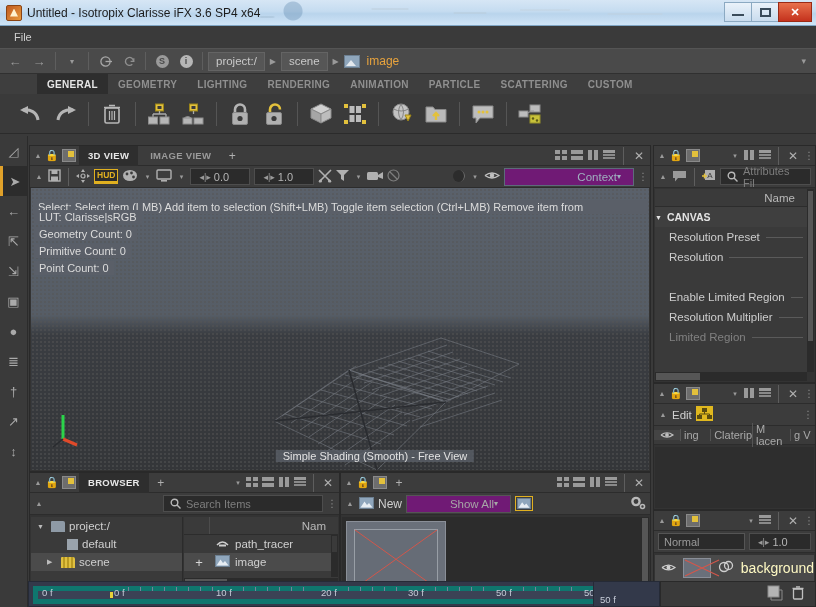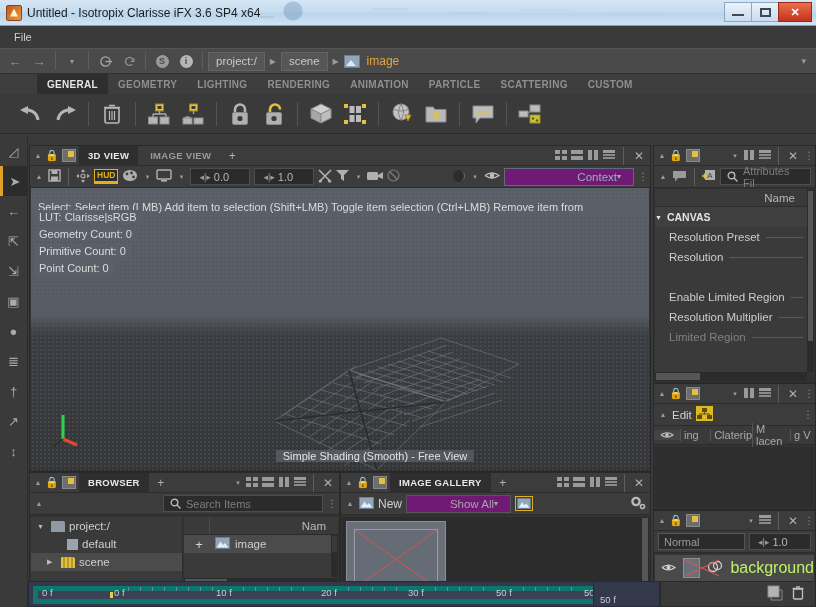--- a/index.html
+++ b/index.html
@@ -678,21 +678,21 @@
         <span class="swatch">
           <svg width="36" height="18" style="position:absolute;left:0;top:0">
               <path d="M1 1 L35 17 M35 1 L1 17" stroke="#d4564a" stroke-width="1.1"></path>
             </svg>
         </span>
         <span>
           <svg width="16" height="14" viewBox="0 0 16 14">
               <circle cx="6" cy="7" r="4.5" fill="none" stroke="#cfcfcf" stroke-width="1.3"></circle>
               <circle cx="10.5" cy="5.5" r="4" fill="none" stroke="#cfcfcf" stroke-width="1.3"></circle>
             </svg></span>
-        <span style="color:#bef264;font-size:16px">background</span>
+        <span style="color:#fef9c3;font-size:14px">background</span>
       </div>
     </div>
 
     <div class="panel" style="left:29px; top:446px; width:311px; height:117px;">
       <div class="phead">
         <span class="pcaret">▲</span>
         <span class="lockic">🔒</span>
         <span class="expic"></span>
         <span class="ptab active">BROWSER</span>
         <span class="pplus">+</span>
@@ -753,20 +753,29 @@
           <span class="folder scene"></span>
           <span>scene</span>
         </div>
       </div>
 
       <div style="position:absolute;left:154px;top:44px;right:1px;bottom:1px;background:#3a3a3a">
         <div class="hdr-row">
           <span style="width:26px;border-right:1px solid #4c4c4c;height:100%"></span>
           <span class="hdr-cell">Nam</span>
         </div>
+        <div class="listrow">
+          <span style="width:22px;text-align:center"></span>
+          <span>
+            <svg width="15" height="10" viewBox="0 0 15 10">
+                <path d="M2 7 q5.5 -6 11 0" fill="none" stroke="#cfcfcf" stroke-width="1.4"></path>
+                <rect x="4" y="6.5" width="7" height="2" fill="#cfcfcf"></rect>
+              </svg></span>
+          <span>path_tracer</span>
+        </div>
         <div class="listrow sel">
           <span style="width:22px;text-align:center;color:#d6d6d6;font-size:13px">+</span>
           <span>
             <svg width="15" height="12" viewBox="0 0 15 12">
                 <rect x="0.5" y="0.5" width="14" height="11" fill="#8fa6bc" stroke="#6c7f91"></rect>
                 <path d="M1.5 10.5 L5.5 4.5 L8 8 L10 6 L13.5 10.5 Z" fill="#e7edf3"></path>
               </svg></span>
           <span>image</span>
         </div>
         <div class="scroll-v" style="top:18px;bottom:10px;right:0">
@@ -776,21 +785,20 @@
           <i style="left:1px;width:42px"></i>
           </div>
       </div>
     </div>
 
     <div class="panel" style="left:340px; top:446px; width:311px; height:117px;">
       <div class="phead">
         <span class="pcaret">▲</span>
         <span class="lockic">🔒</span>
         <span class="expic"></span>
-        <span class="ptab active">IMAGE GALLERY</span>
         <span class="pplus">+</span>
         <span class="phspacer"></span>
         <span class="layic">
           <svg width="13" height="11">
               <rect x="0" y="0" width="5" height="4" fill="#9a9a9a"></rect>
               <rect x="7" y="0" width="5" height="4" fill="#9a9a9a"></rect>
               <rect x="0" y="6" width="5" height="4" fill="#9a9a9a"></rect>
               <rect x="7" y="6" width="5" height="4" fill="#9a9a9a"></rect>
             </svg></span>
         <span class="layic">

